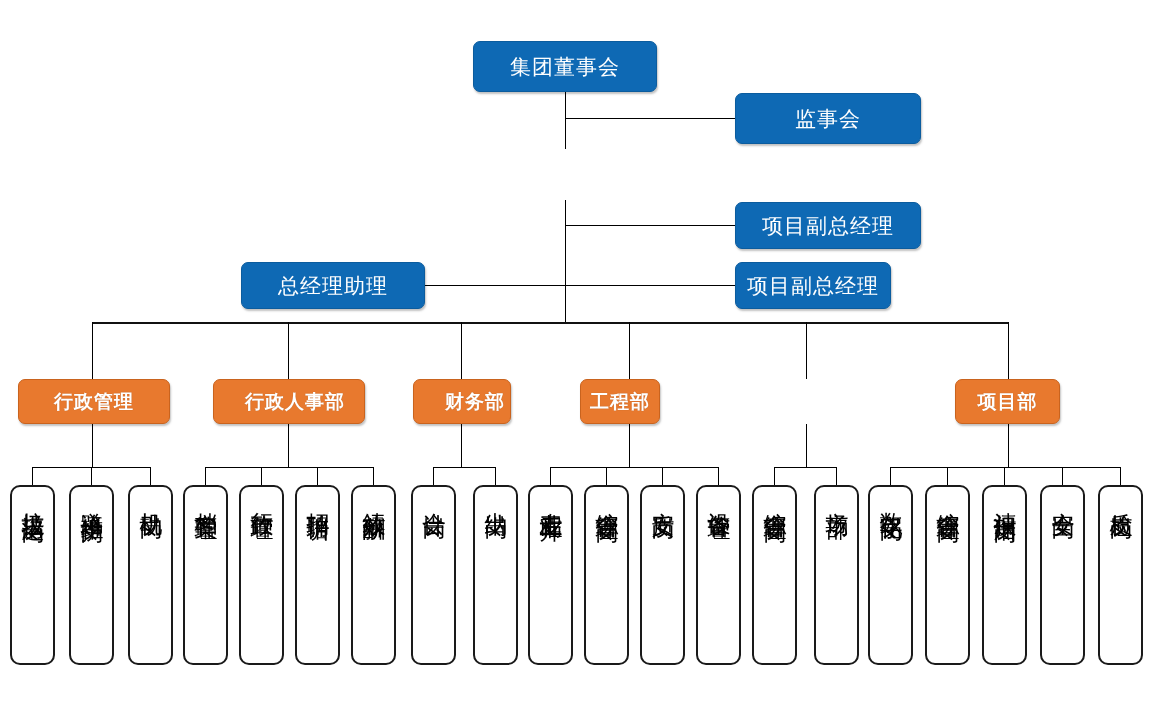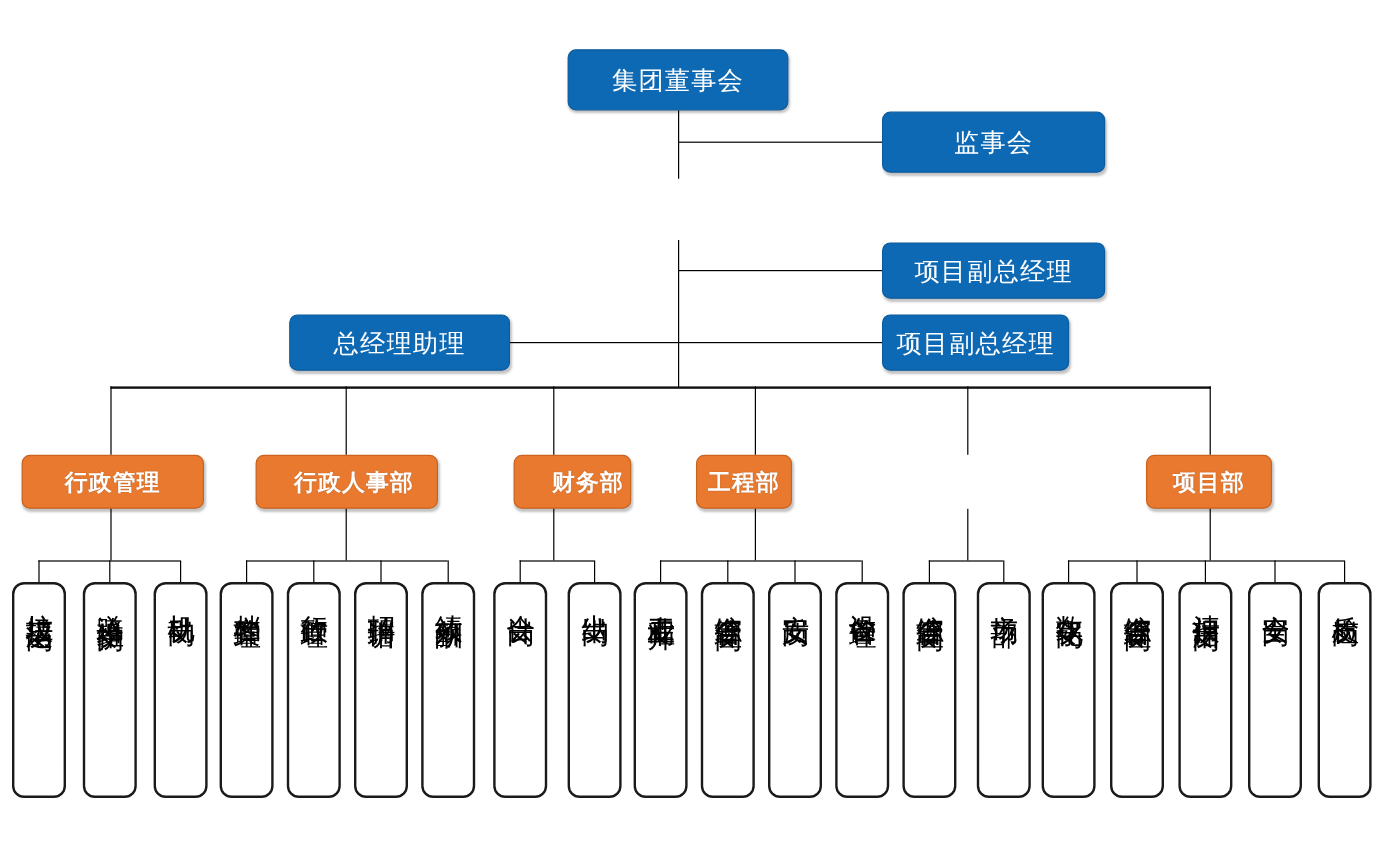--- a/index.html
+++ b/index.html
@@ -126,21 +126,21 @@
   <div class="line v" style="left:629px; top:322px; height:57px;"></div>
   <div class="line v" style="left:806px; top:322px; height:57px;"></div>
   <div class="line v" style="left:1008px; top:322px; height:57px;"></div>
 
   <div class="node orange" style="left:18px; top:379px; width:152px; height:45px;">
     <span>行政管理</span>
   </div>
   <div class="node orange" style="left:213px; top:379px; width:152px; height:45px;padding-left:12px;">
     <span>行政人事部</span>
   </div>
-  <div class="node orange" style="left:428px; top:379px; width:98px; height:45px;padding-left:26px;">
+  <div class="node orange" style="left:413px; top:379px; width:98px; height:45px;padding-left:26px;">
     <span>财务部</span>
   </div>
   <div class="node orange" style="left:580px; top:379px; width:80px; height:45px;">
     <span>工程部</span>
   </div>
   <div class="node orange" style="left:955px; top:379px; width:105px; height:45px;">
     <span>项目部</span>
   </div>
 
   <div class="line v" style="left:92px; top:424px; height:43px;"></div>

